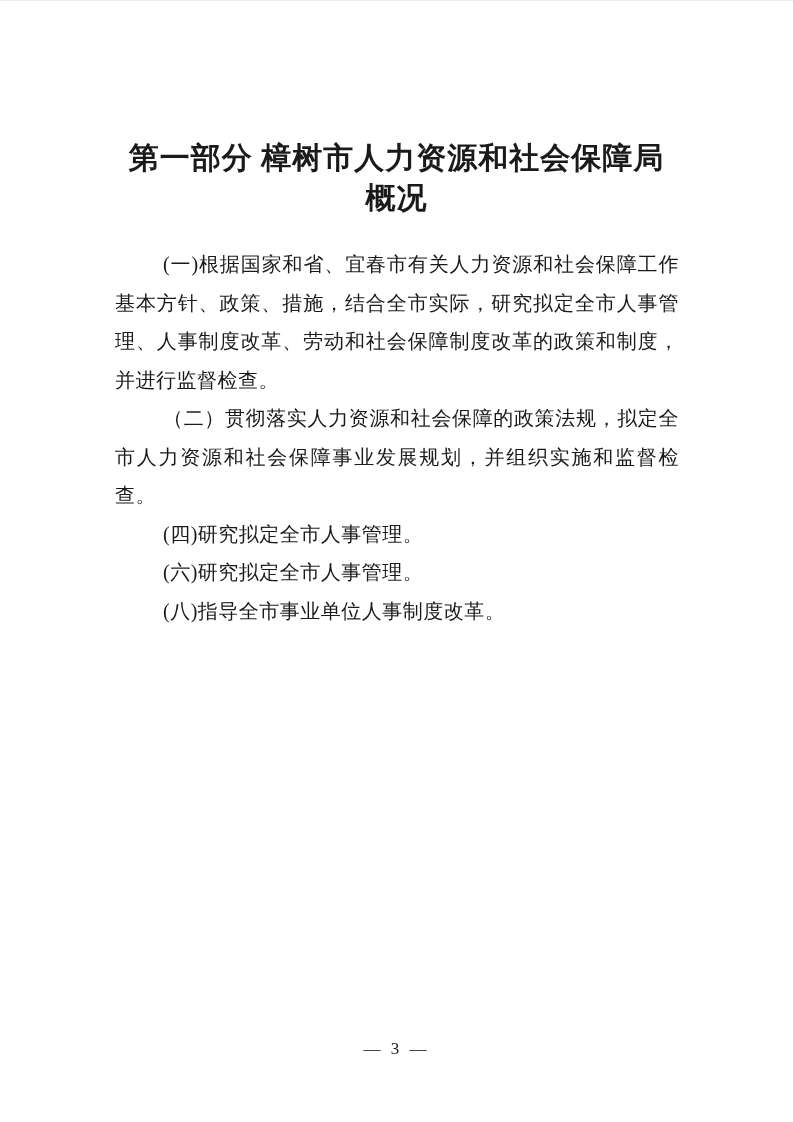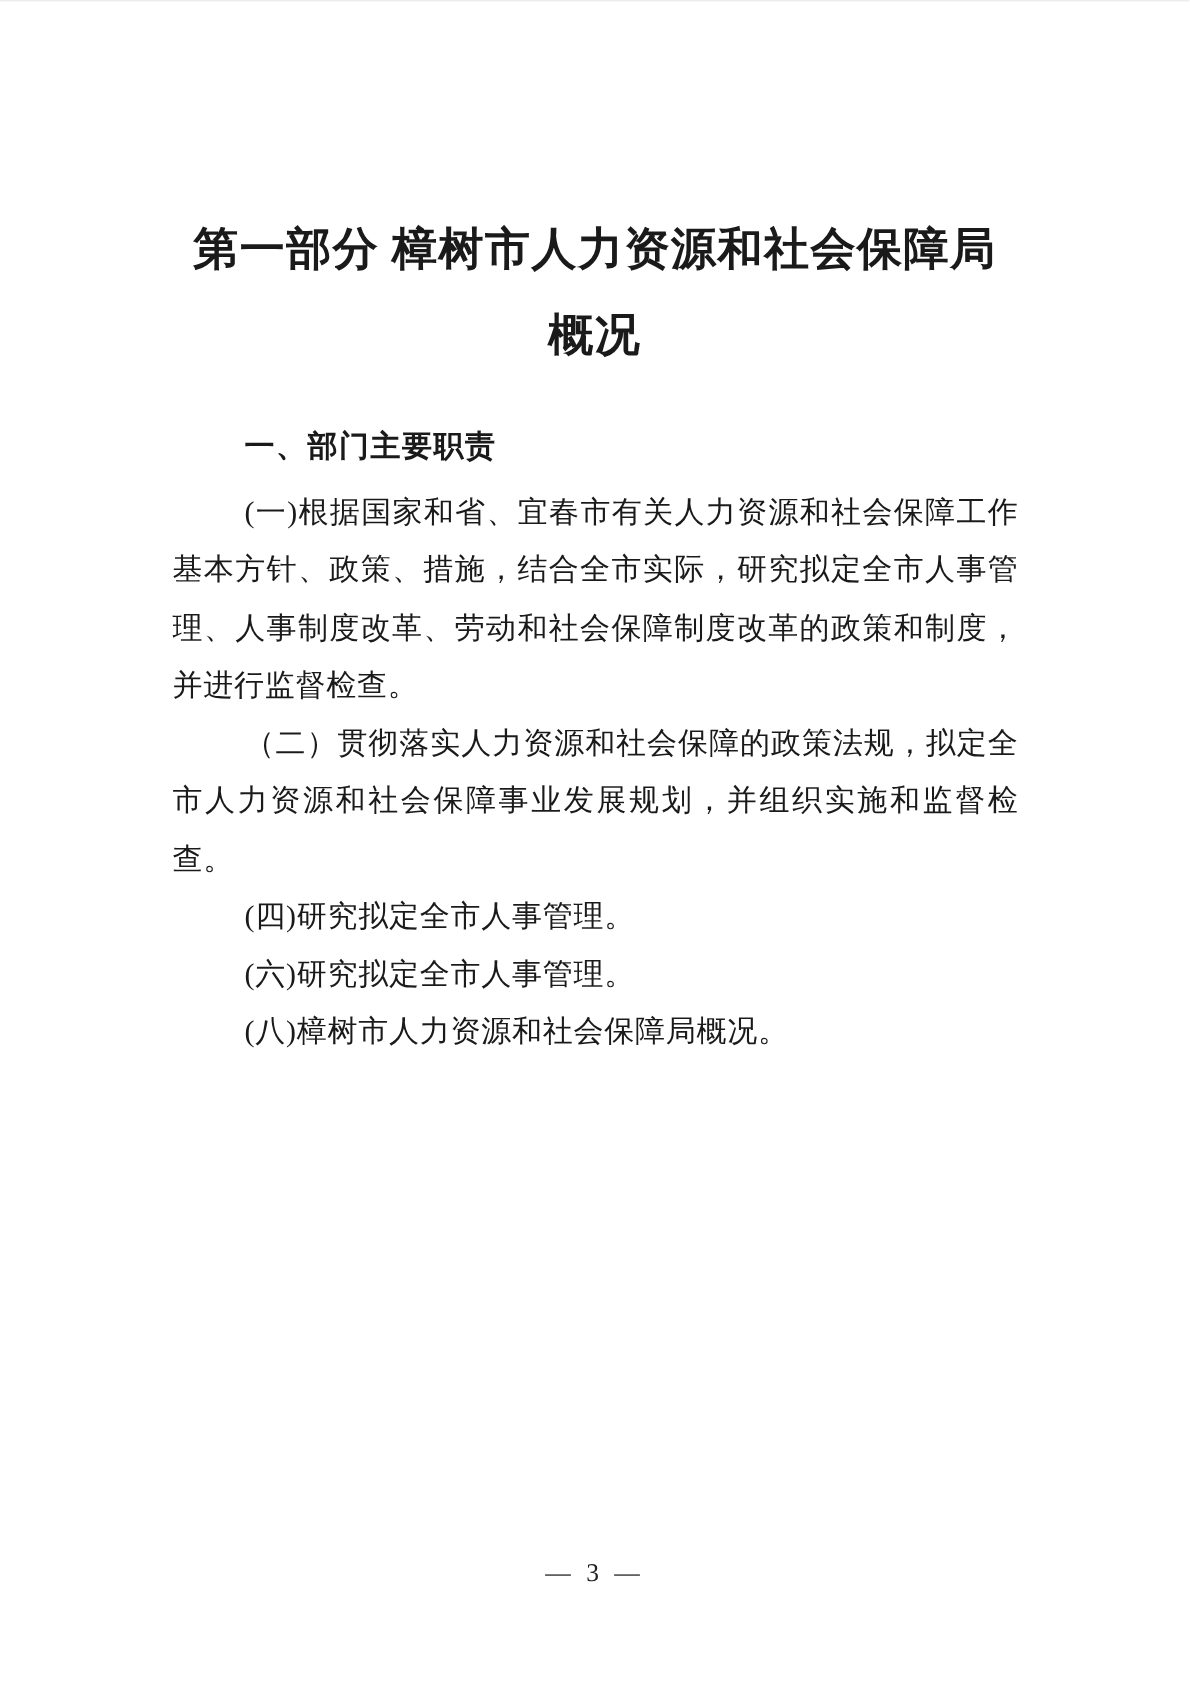--- a/index.html
+++ b/index.html
@@ -17,21 +17,21 @@
     font-family: "Liberation Serif", "DejaVu Serif", serif;
     box-sizing: border-box;
     padding-top: 137px;
     border-top: 1px solid #ededed;
     overflow: hidden;
   }
   .doc-title {
     width: 565px;
     margin: 0 auto;
     font-size: 30px;
-    line-height: 57px;
+    line-height: 40px;
     font-weight: 700;
     text-align: center;
     letter-spacing: 1px;
   }
   .content {
     margin-top: 27px;
     padding: 0 114px 0 115px;
   }
   .section-heading {
     margin: 0 0 5px 0;
@@ -64,25 +64,24 @@
 </style>
 </head>
 <body>
 
 <div class="page">
 
   <h1 class="doc-title">第一部分 樟树市人力资源和社会保障局概况</h1>
 
   <div class="content">
 
-    <h2 class="section-heading">一、部门主要职责</h2>
 
     <p>(一)根据国家和省、宜春市有关人力资源和社会保障工作基本方针、政策、措施，结合全市实际，研究拟定全市人事管理、人事制度改革、劳动和社会保障制度改革的政策和制度，并进行监督检查。</p>
     <p>（二）贯彻落实人力资源和社会保障的政策法规，拟定全市人力资源和社会保障事业发展规划，并组织实施和监督检查。</p>
     <p>(四)研究拟定全市人事管理。</p>
     <p>(六)研究拟定全市人事管理。</p>
-    <p>(八)樟树市人力资源和社会保障局概况。</p>
+    <p>(八)指导全市事业单位人事制度改革。</p>
 
   </div>
 
   <div class="page-number">— 3 —</div>
 
 </div>
 
 </body></html>

